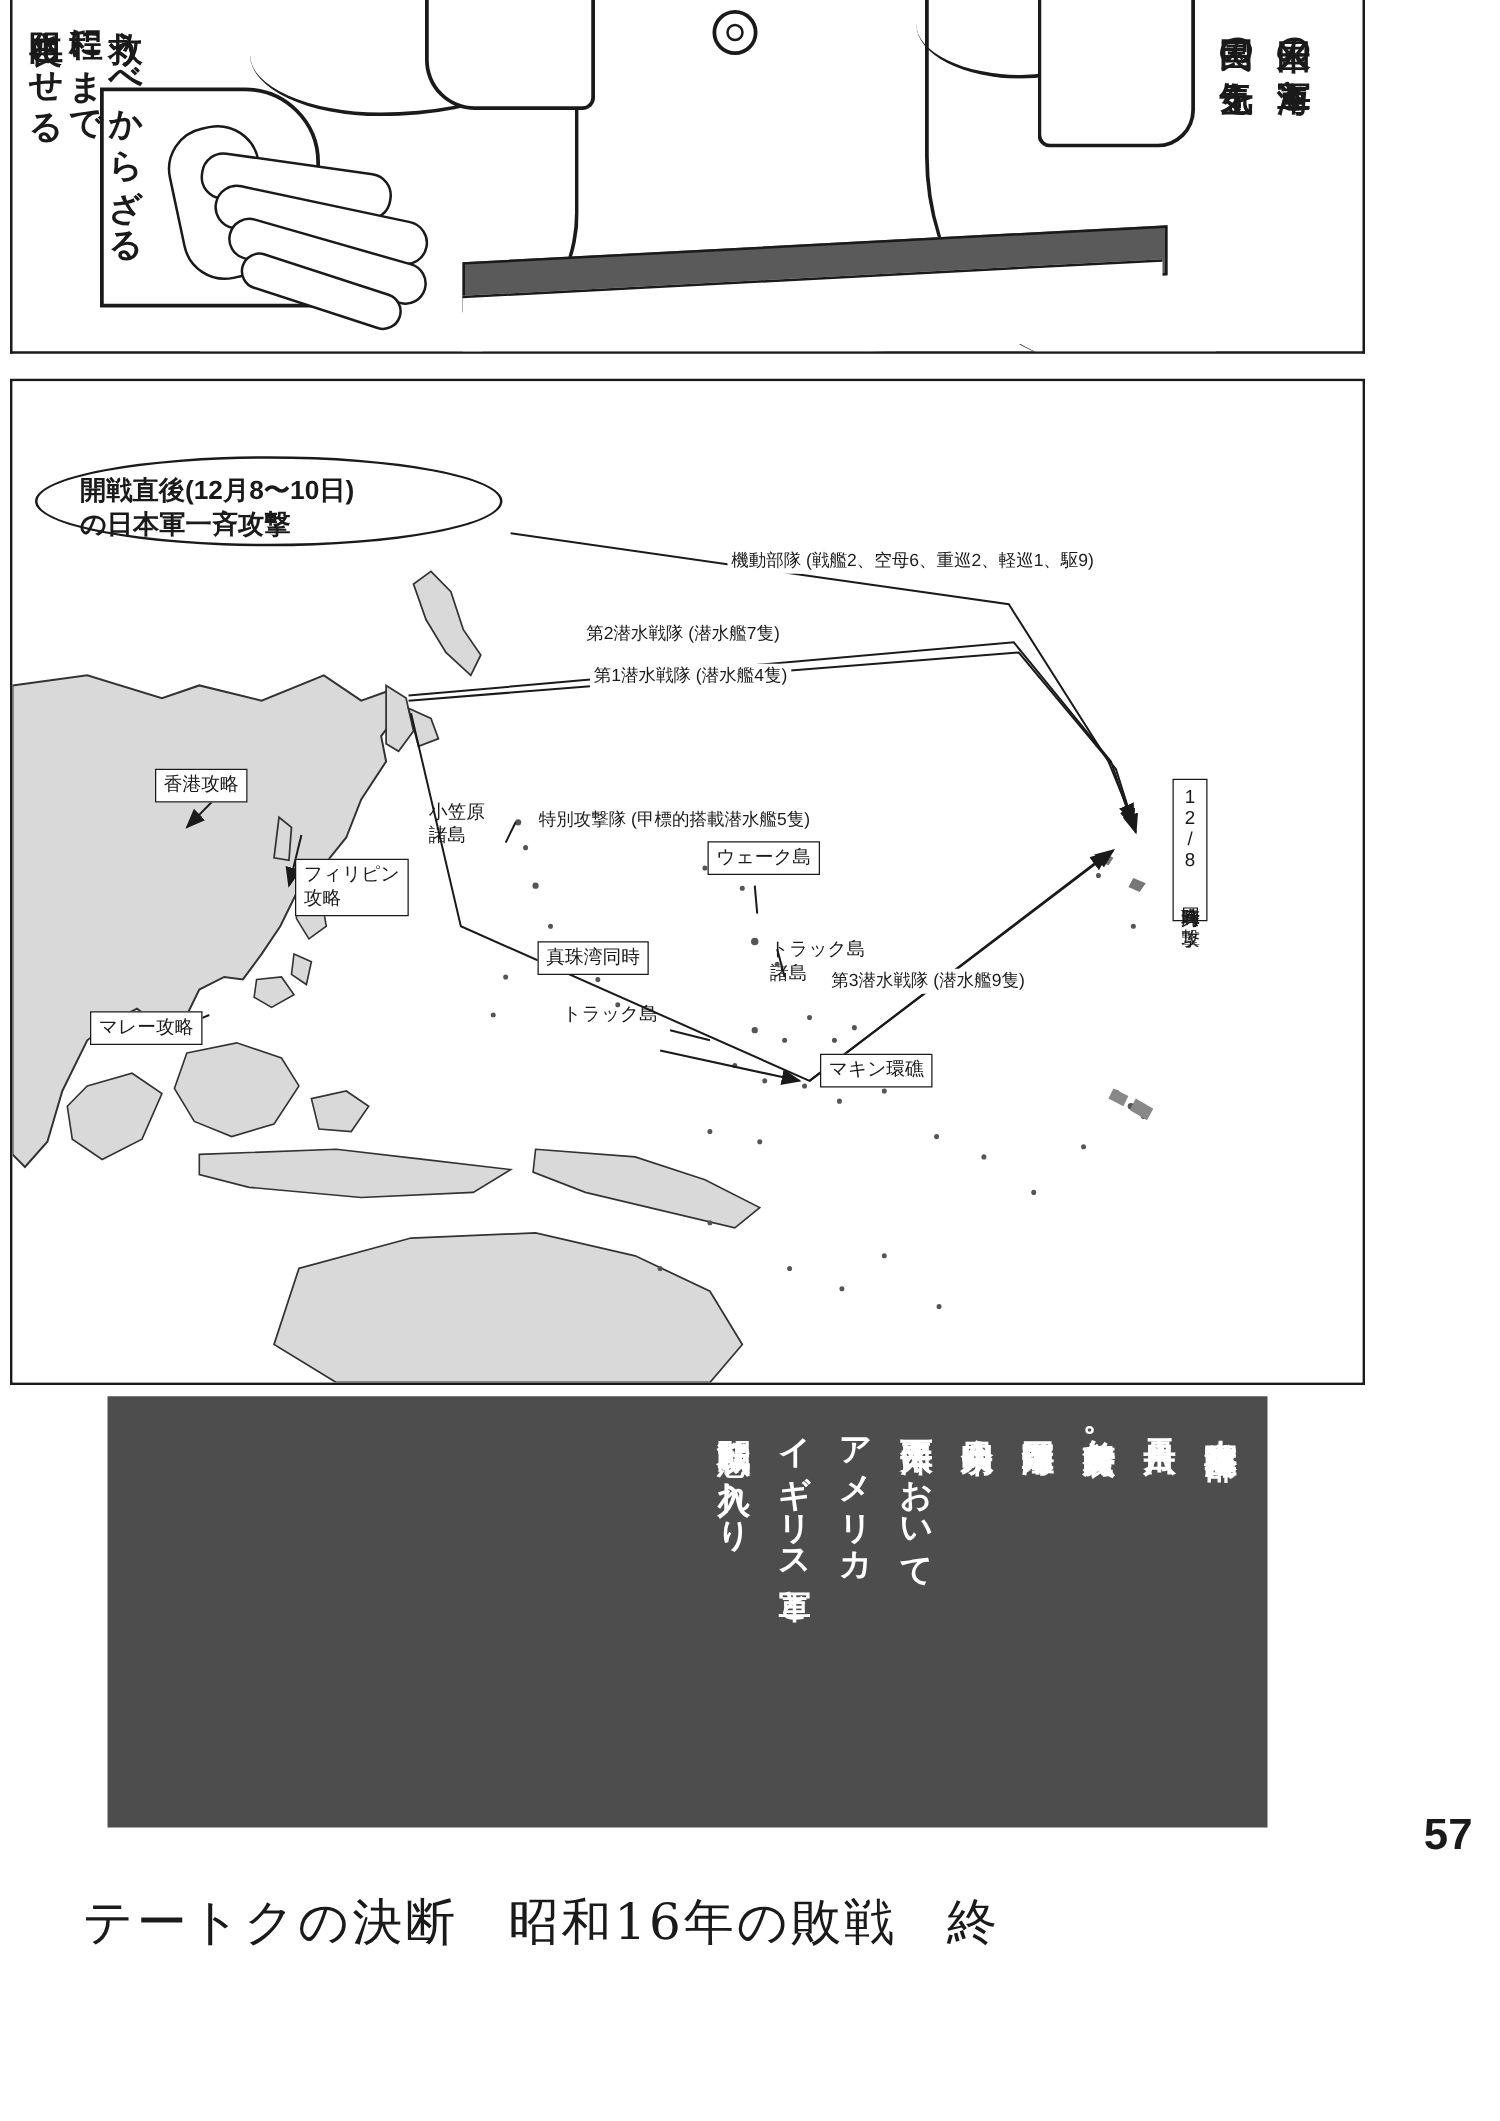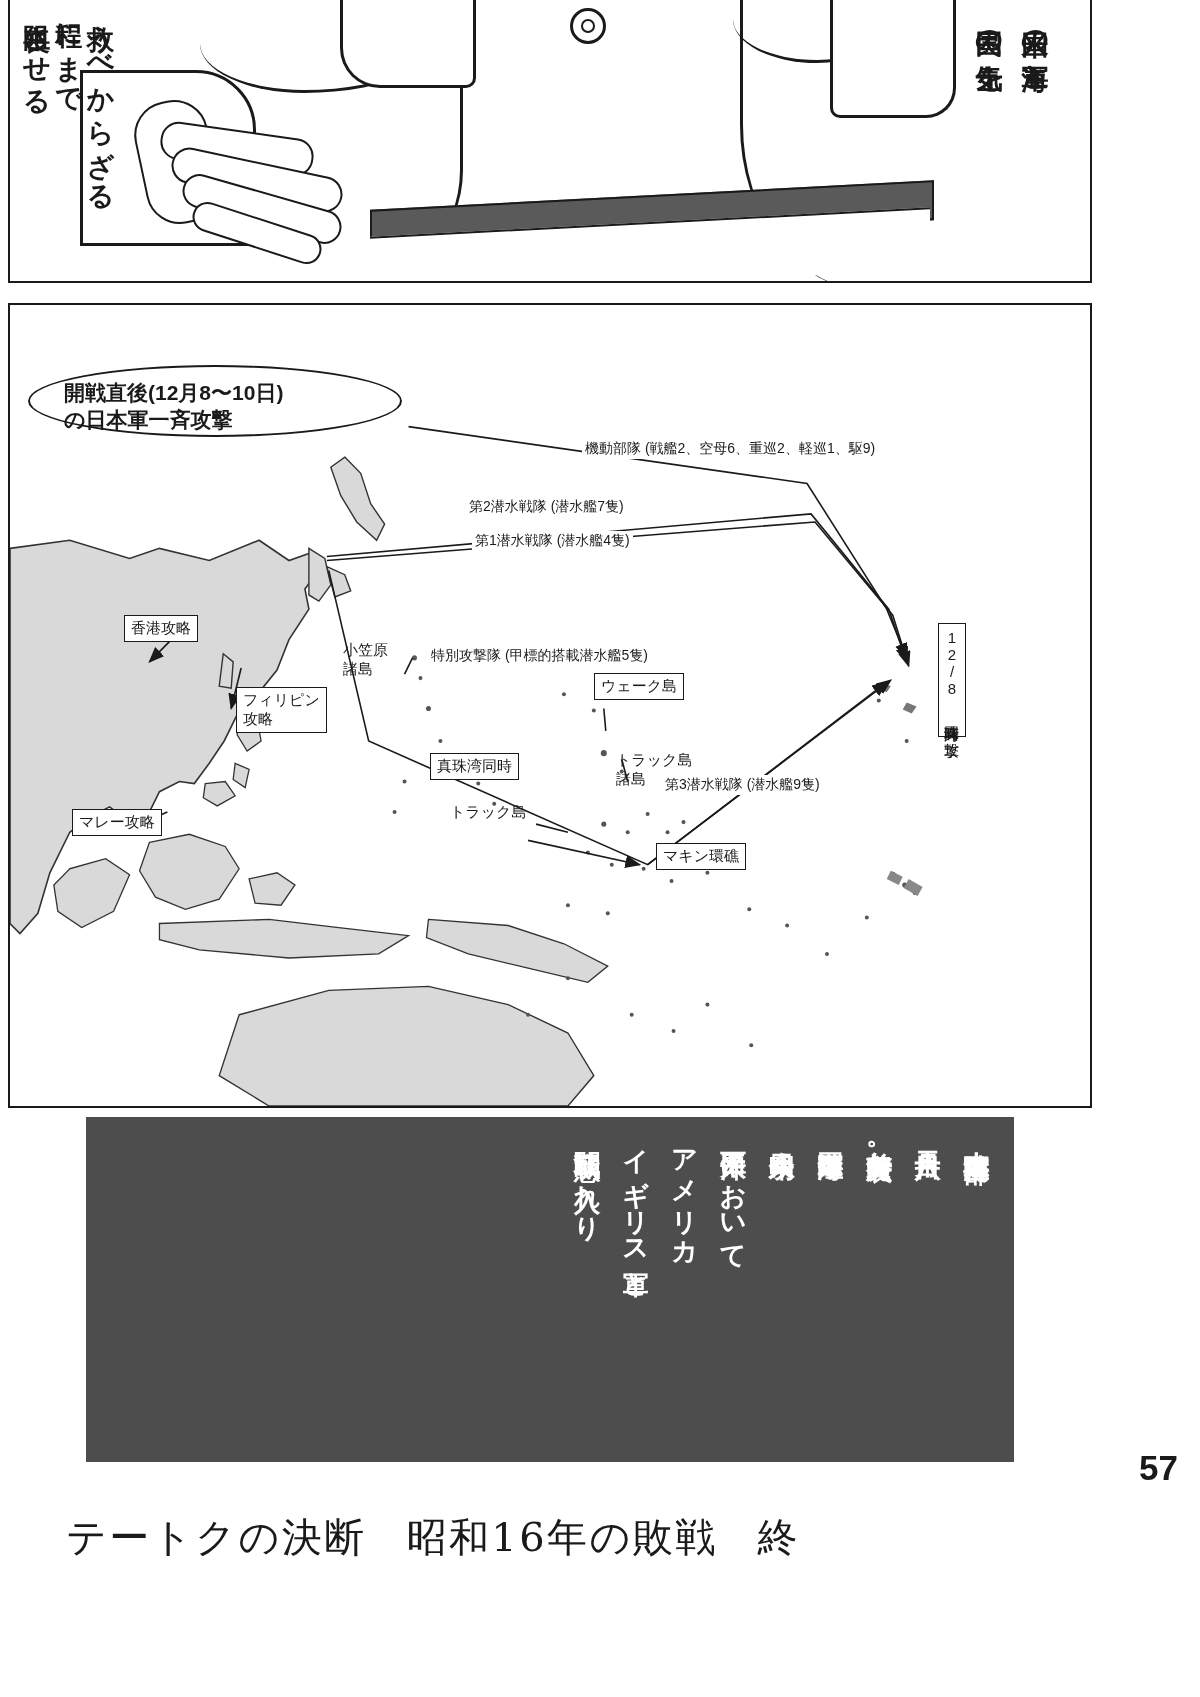--- a/index.html
+++ b/index.html
@@ -226,21 +226,21 @@
   <div class="mroute" style="left:418px;top:299px;margin-top:42px;">特別攻撃隊 (甲標的搭載潜水艦5隻)</div>
   <div class="mroute" style="left:652px;top:470px;">第3潜水戦隊 (潜水艦9隻)</div>
 
   <div class="mlabel" style="left:114px;top:310px;">香港攻略</div>
   <div class="mlabel" style="left:226px;top:382px;">フィリピン
 攻略</div>
   <div class="mlabel" style="left:62px;top:504px;">マレー攻略</div>
   <div class="mplain" style="left:333px;top:336px;">小笠原
 諸島</div>
   <div class="mlabel" style="left:420px;top:448px;">真珠湾同時</div>
-  <div class="mlabel" style="left:584px;top:368px;">ウェーク島</div>
+  <div class="mlabel" style="left:556px;top:368px;">ウェーク島</div>
   <div class="mplain" style="left:606px;top:446px;">トラック島
 諸島</div>
   <div class="mplain" style="left:440px;top:498px;">トラック島</div>
   <div class="mlabel" style="left:646px;top:538px;">マキン環礁</div>
   <div class="vlabel" style="left:928px;top:318px;">12/8
 真珠湾同時
 攻撃</div>
 </div>
 
 <div id="black-panel">

